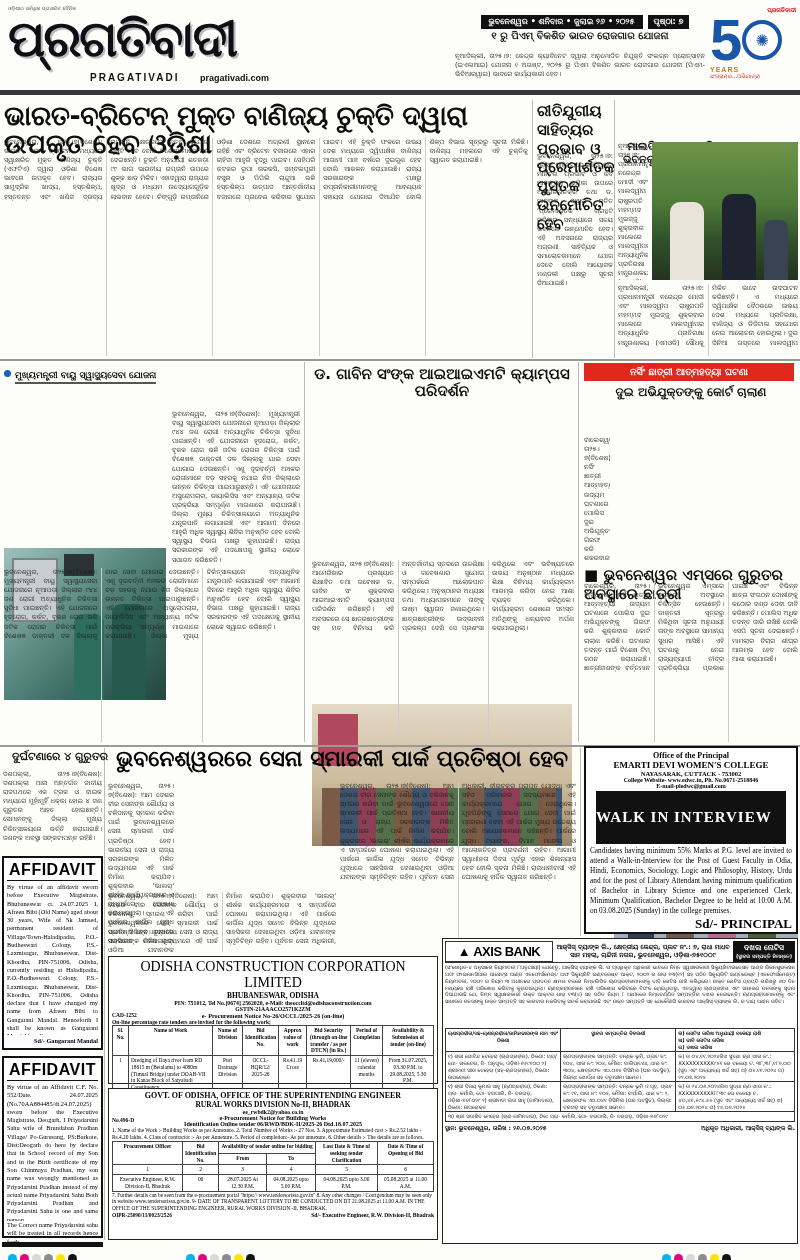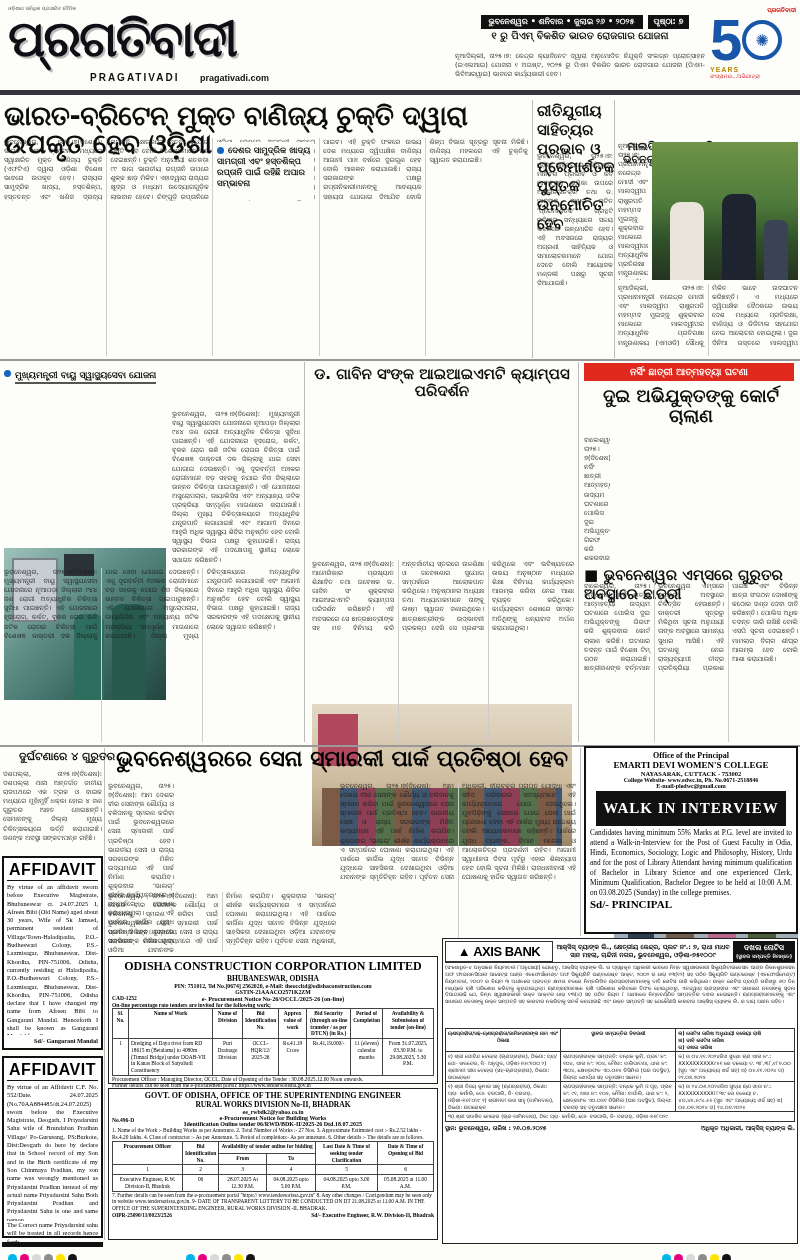--- a/index.html
+++ b/index.html
@@ -22,21 +22,21 @@
   .logo50-num { font-size:58px; font-weight:900; color:#1a56a8; line-height:0.9; }
   .logo50-ring { width:40px; height:40px; border:4px solid #1a56a8; border-radius:50%; background:#fff; display:flex; align-items:center; justify-content:center; font-size:16px; color:#1a56a8; }
   .logo50-brand { font-size:6px; color:#c00; font-weight:bold; }
   .logo50-years { font-size:7px; color:#b8860b; font-weight:bold; letter-spacing:1px; }
   .logo50-tag { font-size:5.5px; color:#c00; }
   .rule-h { background:#35353d; }
   .rule-v { background:#bbb; width:1px; }
 
   
   .hl-xl { font-size:27px; font-weight:900; color:#0d0d0d; line-height:1.05; letter-spacing:-0.5px; }
-  .hl-lg { font-size:18px; font-weight:900; color:#0d0d0d; line-height:1.1; }
+  .hl-lg { font-size:12px; font-weight:900; color:#0d0d0d; line-height:1.1; }
   .hl-md { font-size:15px; font-weight:900; color:#0d0d0d; line-height:1.15; }
   .hl-sm { font-size:11px; font-weight:900; color:#0d0d0d; line-height:1.2; }
   .hl-xs { font-size:15px; font-weight:900; color:#0d0d0d; line-height:1.25; }
   .body-txt { font-size:6.6px; color:#1c1c1c; line-height:1.38; text-align:justify; overflow:hidden; }
   .cols-5 { column-count:5; column-gap:8px; column-rule:1px solid #ccc; }
   .cols-3 { column-count:3; column-gap:8px; column-rule:1px solid #ccc; }
   .cols-2 { column-count:2; column-gap:8px; column-rule:1px solid #ccc; }
   .kicker { font-size:9px; font-weight:900; color:#111; border-bottom:2px solid #555; display:inline-block; padding-bottom:1px; }
   .kicker-dot { display:inline-block; width:7px; height:7px; border-radius:50%; background:#1565c0; margin-right:4px; vertical-align:middle; }
   .redbanner { background:#e0281c; color:#fff; font-size:9.5px; font-weight:900; text-align:center; padding:3px 2px; }
@@ -47,21 +47,21 @@
   .affidavit { border:2.5px solid #111; background:#fff; padding:3px; }
   .affidavit-title { font-size:16px; font-weight:900; text-align:center; letter-spacing:0.5px; border-bottom:1.5px solid #111; padding-bottom:1px; margin-bottom:2px; }
   .affidavit-body { font-size:6.3px; line-height:1.32; text-align:justify; }
   .affidavit-sign { font-size:6.3px; font-weight:bold; text-align:right; margin-top:2px; }
   .adbox { border:1.5px solid #222; background:#fff; }
   .adbox .tt { text-align:center; }
   .tender-table { border-collapse:collapse; width:100%; }
   .tender-table th, .tender-table td { border:1px solid #444; font-size:5.4px; padding:1px 2px; text-align:center; vertical-align:top; line-height:1.25; }
   .tiny { font-size:5.8px; line-height:1.3; }
   .blackbox { background:#111; color:#fff; text-align:center; font-weight:bold; }
-  .walkin-banner { background:#111; color:#fff; font-size:15px; font-weight:900; text-align:center; padding:9px 0; letter-spacing:1px; margin:2px 6px; }
+  .walkin-banner { background:#111; color:#fff; font-size:15px; font-weight:900; padding:18px 0; letter-spacing:1px; margin:2px 6px; }
   .axis-table { border-collapse:collapse; width:100%; table-layout:fixed; }
   .axis-table th, .axis-table td { border:1px solid #333; font-size:5.2px; padding:1px 2px; text-align:left; vertical-align:top; line-height:1.3; word-wrap:break-word; }
   .regdots span { display:inline-block; width:9px; height:9px; border-radius:50%; margin-right:3px; vertical-align:middle; }
 </style>
 </head>
 <body>
 
 <div class="page">
 
   <div class="abs odia slogan-top" style="left:8px; top:5px;">ଓଡ଼ିଶାର ସର୍ବାଧିକ ପ୍ରସାରିତ ଦୈନିକ</div>
@@ -82,23 +82,20 @@
       <span class="logo50-ring">✺</span>
     </div>
     <div class="logo50-years">YEARS</div>
     <div class="logo50-tag odia">ସଂଗ୍ରାମର...ଅଭିଯାତ୍ରା</div>
   </div>
 
   <div class="abs rule-h" style="left:0; top:90px; width:800px; height:5px;"></div>
 
   <div class="abs odia hl-xl" style="left:4px; top:102px; width:524px;">ଭାରତ-ବ୍ରିଟେନ୍ ମୁକ୍ତ ବାଣିଜ୍ୟ ଚୁକ୍ତି ଦ୍ୱାରା ଉପକୃତ ହେବ ଓଡ଼ିଶା</div>
   <div class="abs odia body-txt cols-5" style="left:4px; top:138px; width:524px; height:218px;">ଭୁବନେଶ୍ୱର, ତା୨୫।୭(ବିଶେଷ): ଭାରତ ଏବଂ ବ୍ରିଟେନ ମଧ୍ୟରେ ସ୍ୱାକ୍ଷରିତ ମୁକ୍ତ ବାଣିଜ୍ୟ ଚୁକ୍ତି (ଏଫଟିଏ) ଦ୍ୱାରା ଓଡ଼ିଶା ବିଶେଷ ଭାବରେ ଉପକୃତ ହେବ। ରାଜ୍ୟର ସାମୁଦ୍ରିକ ଖାଦ୍ୟ, ହସ୍ତଶିଳ୍ପ, ହସ୍ତତନ୍ତ ଏବଂ ଖଣିଜ ଦ୍ରବ୍ୟ ରପ୍ତାନି କ୍ଷେତ୍ରରେ ନୂତନ ସୁଯୋଗ ସୃଷ୍ଟି ହେବ ବୋଲି ବିଶେଷଜ୍ଞମାନେ ମତ ଦେଇଛନ୍ତି। ଚୁକ୍ତି ଅନୁଯାୟୀ ଶତକଡ଼ା ୯୯ ଭାଗ ଭାରତୀୟ ରପ୍ତାନି ଉପରେ ଶୁଳ୍କ ଛାଡ଼ ମିଳିବ। ଏହାଦ୍ୱାରା ରାଜ୍ୟର କ୍ଷୁଦ୍ର ଓ ମଧ୍ୟମ ଉଦ୍ୟୋଗଗୁଡ଼ିକ ଲାଭବାନ ହେବେ। ଚିଙ୍ଗୁଡ଼ି ରପ୍ତାନିରେ ଓଡ଼ିଶା ଦେଶରେ ଅଗ୍ରଣୀ ସ୍ଥାନରେ ରହିଛି ଏବଂ ବ୍ରିଟେନ ବଜାରରେ ଏହାର ଚାହିଦା ଆହୁରି ବୃଦ୍ଧି ପାଇବ। ସେହିପରି କଟକର ରୂପା ତାରକସି, ସମ୍ବଲପୁରୀ ବସ୍ତ୍ର ଓ ପିପିଲି ଚାନ୍ଦୁଆ ଭଳି ହସ୍ତଶିଳ୍ପ ଉତ୍ପାଦ ଆନ୍ତର୍ଜାତୀୟ ବଜାରରେ ପ୍ରବେଶ କରିବାର ସୁଯୋଗ ପାଇବ। ଏହି ଚୁକ୍ତି ଫଳରେ ଉଭୟ ଦେଶ ମଧ୍ୟରେ ଦ୍ୱିପାକ୍ଷିକ ବାଣିଜ୍ୟ ଆଗାମୀ ପାଞ୍ଚ ବର୍ଷରେ ଦୁଇଗୁଣ ହେବ ବୋଲି ଆକଳନ କରାଯାଉଛି। ରାଜ୍ୟ ସରକାରଙ୍କ ପକ୍ଷରୁ ରପ୍ତାନିକାରୀମାନଙ୍କୁ ଆବଶ୍ୟକ ସହାୟତା ଯୋଗାଇ ଦିଆଯିବ ବୋଲି ଶିଳ୍ପ ବିଭାଗ ସୂତ୍ରରୁ ସୂଚନା ମିଳିଛି। ବାଣିଜ୍ୟ ମହଲରେ ଏହି ଚୁକ୍ତିକୁ ସ୍ୱାଗତ କରାଯାଇଛି।</div>
-  <div class="abs pullquote odia" style="left:214px; top:142px; width:100px; height:58px; overflow:hidden;">
-    <span class="kicker-dot"></span><span>ଦେଶର ସାମୁଦ୍ରିକ ଖାଦ୍ୟ ସାମଗ୍ରୀ ଏବଂ ହସ୍ତଶିଳ୍ପ ରପ୍ତାନି ପାଇଁ ରହିଛି ଅପାର ସମ୍ଭାବନା</span>
-  </div>
 
   <div class="abs rule-v" style="left:532px; top:100px; height:258px;"></div>
 
   <div class="abs odia hl-xs" style="left:537px; top:102px; width:76px;">ରୀତିଯୁଗୀୟ ସାହିତ୍ୟର ପ୍ରଭାବ ଓ ପ୍ରେମାର୍ଶତକ ପୁସ୍ତକ ଉନ୍ମୋଚିତ ହେବ</div>
   <div class="abs odia body-txt" style="left:537px; top:152px; width:76px; height:204px;">ଭୁବନେଶ୍ୱର, ତା୨୫।୭: ଓଡ଼ିଆ ସାହିତ୍ୟରେ ରୀତିଯୁଗର ମାନବର ପ୍ରଭାବ ଓ କବି ମାନଙ୍କର ଭୂମିକା ଉପରେ ଆଲୋଚନାଚକ୍ର ତଥା ଡ. ମାନଙ୍କ ଦ୍ୱାରା ରଚିତ 'ପ୍ରେମାର୍ଶତକ' ଗ୍ରନ୍ଥଟି ରବିବାର ସନ୍ଧ୍ୟାରେ ସଚ୍ଚୟ ଭବନରେ ଉନ୍ମୋଚିତ ହେବ। ଏହି ଅବସରରେ ରାଜ୍ୟର ଅଗ୍ରଣୀ ସାହିତ୍ୟିକ ଓ ସମାଲୋଚକମାନେ ଯୋଗ ଦେବେ ବୋଲି ଆୟୋଜକ ମଣ୍ଡଳୀ ପକ୍ଷରୁ ସୂଚନା ଦିଆଯାଇଛି।</div>
 
   <div class="abs rule-v" style="left:614px; top:100px; height:258px;"></div>
 
   <div class="abs odia hl-sm" style="left:618px; top:102px; width:180px; text-align:center;margin-top:38px;">ମାଲଦିଭସରେ ପ୍ରତିରକ୍ଷା ମନ୍ତ୍ରଣାଳୟ ଭବନକୁ ଉଦଘାଟନ କଲେ ପ୍ରଧାନମନ୍ତ୍ରୀ</div>
   <div class="abs photo" style="left:652px; top:142px; width:146px; height:138px; background:linear-gradient(180deg,#6f9448 0%,#4e7a3a 45%,#31522a 70%,#24331f 100%);">
@@ -144,21 +141,21 @@
   </div>
   <div class="abs odia body-txt" style="left:584px; top:436px; width:26px; height:124px;">ବାଲେଶ୍ୱର, ତା୨୫।୭(ବିଶେଷ): ନର୍ସିଂ ଛାତ୍ରୀ ଆତ୍ମହତ୍ୟା ଉଦ୍ୟମ ଘଟଣାରେ ପୋଲିସ ଦୁଇ ଅଭିଯୁକ୍ତଙ୍କୁ ଗିରଫ କରି ଶୁକ୍ରବାର କୋର୍ଟ ଚାଲାଣ କରିଛି। ଘଟଣାର ତଦନ୍ତ ପାଇଁ ବିଶେଷ ଟିମ୍ ଗଠନ କରାଯାଇଛି। ଛାତ୍ରୀଜଣଙ୍କ ବର୍ତ୍ତମାନ ଭୁବନେଶ୍ୱର ଏମ୍ସରେ ଗୁରୁତର ଅବସ୍ଥାରେ ଚିକିତ୍ସିତ ହେଉଛନ୍ତି। ଡାକ୍ତରୀ ସୂତ୍ରରୁ ମିଳିଥିବା ସୂଚନା ଅନୁଯାୟୀ ତାଙ୍କ ଅବସ୍ଥାରେ ସାମାନ୍ୟ ସୁଧାର ଆସିଛି। ଏହି ଘଟଣାକୁ ନେଇ ରାଜ୍ୟବ୍ୟାପୀ ତୀବ୍ର ପ୍ରତିକ୍ରିୟା ପ୍ରକାଶ ପାଇଛି ଏବଂ ବିଭିନ୍ନ ଛାତ୍ର ସଂଗଠନ ଦୋଷୀଙ୍କୁ କଠୋର ଦଣ୍ଡ ଦେବା ଦାବି କରିଛନ୍ତି। ପୋଲିସ ଅଧିକ ତଦନ୍ତ ଜାରି ରଖିଛି ବୋଲି ଏସପି ସୂଚନା ଦେଇଛନ୍ତି। ମାମଲାର ବିଚାର ଶୀଘ୍ର ଆରମ୍ଭ ହେବ ବୋଲି ଆଶା କରାଯାଉଛି।</div>
   <div class="abs odia hl-xs" style="left:584px; top:566px; width:214px;">■ <span>ଭୁବନେଶ୍ୱର ଏମ୍ସରେ ଗୁରୁତର ଅବସ୍ଥାରେ ଛାତ୍ରୀ</span></div>
   <div class="abs odia body-txt cols-3" style="left:584px; top:582px; width:214px; height:160px;">ବାଲେଶ୍ୱର, ତା୨୫।୭(ବିଶେଷ): ନର୍ସିଂ ଛାତ୍ରୀ ଆତ୍ମହତ୍ୟା ଉଦ୍ୟମ ଘଟଣାରେ ପୋଲିସ ଦୁଇ ଅଭିଯୁକ୍ତଙ୍କୁ ଗିରଫ କରି ଶୁକ୍ରବାର କୋର୍ଟ ଚାଲାଣ କରିଛି। ଘଟଣାର ତଦନ୍ତ ପାଇଁ ବିଶେଷ ଟିମ୍ ଗଠନ କରାଯାଇଛି। ଛାତ୍ରୀଜଣଙ୍କ ବର୍ତ୍ତମାନ ଭୁବନେଶ୍ୱର ଏମ୍ସରେ ଗୁରୁତର ଅବସ୍ଥାରେ ଚିକିତ୍ସିତ ହେଉଛନ୍ତି। ଡାକ୍ତରୀ ସୂତ୍ରରୁ ମିଳିଥିବା ସୂଚନା ଅନୁଯାୟୀ ତାଙ୍କ ଅବସ୍ଥାରେ ସାମାନ୍ୟ ସୁଧାର ଆସିଛି। ଏହି ଘଟଣାକୁ ନେଇ ରାଜ୍ୟବ୍ୟାପୀ ତୀବ୍ର ପ୍ରତିକ୍ରିୟା ପ୍ରକାଶ ପାଇଛି ଏବଂ ବିଭିନ୍ନ ଛାତ୍ର ସଂଗଠନ ଦୋଷୀଙ୍କୁ କଠୋର ଦଣ୍ଡ ଦେବା ଦାବି କରିଛନ୍ତି। ପୋଲିସ ଅଧିକ ତଦନ୍ତ ଜାରି ରଖିଛି ବୋଲି ଏସପି ସୂଚନା ଦେଇଛନ୍ତି। ମାମଲାର ବିଚାର ଶୀଘ୍ର ଆରମ୍ଭ ହେବ ବୋଲି ଆଶା କରାଯାଉଛି।</div>
 
   <div class="abs rule-h" style="left:0; top:745px; width:800px; height:1.5px; background:#999;"></div>
 
   <div class="abs rule-v" style="left:104px; top:748px; height:492px;"></div>
   <div class="abs rule-v" style="left:580px; top:748px; height:188px;"></div>
 
-  <div class="abs odia hl-sm" style="left:19px; top:750px; width:99px;">ଦୁର୍ଘଟଣାରେ ୪ ଗୁରୁତର</div>
+  <div class="abs odia hl-sm" style="left:12px; top:750px; width:99px;">ଦୁର୍ଘଟଣାରେ ୪ ଗୁରୁତର</div>
   <div class="abs odia body-txt" style="left:3px; top:770px; width:99px; height:82px;">ଦଶପଲ୍ଲା, ତା୨୫।୭(ବିଶେଷ): ଦଶପଲ୍ଲା ଥାନା ଅନ୍ତର୍ଗତ ଜାତୀୟ ରାଜପଥରେ ଏକ ଟ୍ରକ ଓ ବାଇକ ମଧ୍ୟରେ ମୁହାଁମୁହିଁ ଧକ୍କା ହୋଇ ୪ ଜଣ ଗୁରୁତର ଆହତ ହୋଇଛନ୍ତି। ସେମାନଙ୍କୁ ଜିଲ୍ଲା ମୁଖ୍ୟ ଚିକିତ୍ସାଳୟରେ ଭର୍ତ୍ତି କରାଯାଇଛି। ଜଣଙ୍କ ଅବସ୍ଥା ସଙ୍କଟାପନ୍ନ ରହିଛି।</div>
 
   <div class="abs affidavit" style="left:2px; top:856px; width:101px; height:194px;">
     <div class="affidavit-title">AFFIDAVIT</div>
     <div class="affidavit-body serif" style="height:152px; overflow:hidden;">By virtue of an affidavit sworn before Executive Magistrate, Bhubaneswar ct. 24.07.2025 I, Afreen Bibi (Old Name) aged about 30 years, Wife of Sk Jamsed, permanent resident of Village/Town-Haladipadia, P.O.-Budheswari Colony, P.S.-Laxmisagar, Bhubaneswar, Dist-Khordha, PIN-751006, Odisha, currently residing at Haladipadia, P.O.-Budheswari Colony, P.S.-Laxmisagar, Bhubaneswar, Dist-Khordha, PIN-751006, Odisha declare that I have changed my name from Afreen Bibi to Gangarani Mandal. Henceforth I shall be known as Gangarani Mandal for all purposes.</div>
     <div class="affidavit-sign serif">Sd/- Gangarani Mandal</div>
   </div>
 
   <div class="abs affidavit" style="left:2px; top:1056px; width:101px; height:182px;">
     <div class="affidavit-title">AFFIDAVIT</div>
@@ -166,21 +163,21 @@
     <div class="affidavit-body serif">The Correct name Priyadarsini sahu will be treated in all records hence forth.</div>
   </div>
 
   <div class="abs odia" style="left:108px; top:748px; width:468px; font-size:22px; font-weight:900; text-align:center; line-height:1;">ଭୁବନେଶ୍ୱରରେ ସେନା ସ୍ମାରକୀ ପାର୍କ ପ୍ରତିଷ୍ଠା ହେବ</div>
   <div class="abs odia body-txt" style="left:108px; top:782px; width:66px; height:170px;">ଭୁବନେଶ୍ୱର, ତା୨୫।୭(ବିଶେଷ): ଆମ ଦେଶର ବୀର ସେନାଙ୍କ ଶୌର୍ଯ୍ୟ ଓ ବଳିଦାନକୁ ସ୍ମରଣ କରିବା ପାଇଁ ଭୁବନେଶ୍ୱରରେ ସେନା ସ୍ମାରକୀ ପାର୍କ ପ୍ରତିଷ୍ଠା ହେବ। ଭାରତୀୟ ସେନା ଓ ରାଜ୍ୟ ସରକାରଙ୍କ ମିଳିତ ଉଦ୍ୟମରେ ଏହି ପାର୍କ ନିର୍ମାଣ କରାଯିବ। ଶୁକ୍ରବାର 'ଭାଲର୍' ଶୀର୍ଷକ କାର୍ଯ୍ୟକ୍ରମରେ ଏ ସମ୍ପର୍କରେ ଘୋଷଣା କରାଯାଇଥିଲା। ଏହି ପାର୍କରେ କାର୍ଗିଲ ଯୁଦ୍ଧ ସମେତ ବିଭିନ୍ନ ଯୁଦ୍ଧରେ ସାହସିକତା ଦେଖାଇଥିବା ଓଡ଼ିଆ ଯବାନଙ୍କ ସ୍ମୃତିଚିହ୍ନ ରହିବ। ପୂର୍ବତନ ସେନା ଅଧିକାରୀ, ବୀରଚକ୍ର ପ୍ରାପ୍ତ ଯୋଦ୍ଧା ଏବଂ ସହିଦ ପରିବାରର ସଦସ୍ୟମାନେ ଏହି କାର୍ଯ୍ୟକ୍ରମରେ ଯୋଗ ଦେଇଥିଲେ। ଯୁବପିଢ଼ିଙ୍କୁ ସେନାରେ ଯୋଗ ଦେବା ପାଇଁ ପ୍ରେରଣା ଦେବା ଏହି ପାର୍କର ମୁଖ୍ୟ ଉଦ୍ଦେଶ୍ୟ ବୋଲି ଆୟୋଜକମାନେ କହିଛନ୍ତି। ପାର୍କରେ ଯୁଦ୍ଧ ଟ୍ୟାଙ୍କ, ବିମାନ ମଡେଲ ଓ ଆଲୋକଚିତ୍ର ପ୍ରଦର୍ଶନୀ ରହିବ। ଆଗାମୀ ସ୍ୱାଧୀନତା ଦିବସ ପୂର୍ବରୁ ଏହାର ଶିଳାନ୍ୟାସ ହେବ ବୋଲି ସୂଚନା ମିଳିଛି। ରାଜଧାନୀବାସୀ ଏହି ଘୋଷଣାକୁ ହାର୍ଦ୍ଦିକ ସ୍ୱାଗତ କରିଛନ୍ତି।</div>
 
   <div class="abs odia body-txt cols-2" style="left:340px; top:782px; width:236px; height:170px;">ଭୁବନେଶ୍ୱର, ତା୨୫।୭(ବିଶେଷ): ଆମ ଦେଶର ବୀର ସେନାଙ୍କ ଶୌର୍ଯ୍ୟ ଓ ବଳିଦାନକୁ ସ୍ମରଣ କରିବା ପାଇଁ ଭୁବନେଶ୍ୱରରେ ସେନା ସ୍ମାରକୀ ପାର୍କ ପ୍ରତିଷ୍ଠା ହେବ। ଭାରତୀୟ ସେନା ଓ ରାଜ୍ୟ ସରକାରଙ୍କ ମିଳିତ ଉଦ୍ୟମରେ ଏହି ପାର୍କ ନିର୍ମାଣ କରାଯିବ। ଶୁକ୍ରବାର 'ଭାଲର୍' ଶୀର୍ଷକ କାର୍ଯ୍ୟକ୍ରମରେ ଏ ସମ୍ପର୍କରେ ଘୋଷଣା କରାଯାଇଥିଲା। ଏହି ପାର୍କରେ କାର୍ଗିଲ ଯୁଦ୍ଧ ସମେତ ବିଭିନ୍ନ ଯୁଦ୍ଧରେ ସାହସିକତା ଦେଖାଇଥିବା ଓଡ଼ିଆ ଯବାନଙ୍କ ସ୍ମୃତିଚିହ୍ନ ରହିବ। ପୂର୍ବତନ ସେନା ଅଧିକାରୀ, ବୀରଚକ୍ର ପ୍ରାପ୍ତ ଯୋଦ୍ଧା ଏବଂ ସହିଦ ପରିବାରର ସଦସ୍ୟମାନେ ଏହି କାର୍ଯ୍ୟକ୍ରମରେ ଯୋଗ ଦେଇଥିଲେ। ଯୁବପିଢ଼ିଙ୍କୁ ସେନାରେ ଯୋଗ ଦେବା ପାଇଁ ପ୍ରେରଣା ଦେବା ଏହି ପାର୍କର ମୁଖ୍ୟ ଉଦ୍ଦେଶ୍ୟ ବୋଲି ଆୟୋଜକମାନେ କହିଛନ୍ତି। ପାର୍କରେ ଯୁଦ୍ଧ ଟ୍ୟାଙ୍କ, ବିମାନ ମଡେଲ ଓ ଆଲୋକଚିତ୍ର ପ୍ରଦର୍ଶନୀ ରହିବ। ଆଗାମୀ ସ୍ୱାଧୀନତା ଦିବସ ପୂର୍ବରୁ ଏହାର ଶିଳାନ୍ୟାସ ହେବ ବୋଲି ସୂଚନା ମିଳିଛି। ରାଜଧାନୀବାସୀ ଏହି ଘୋଷଣାକୁ ହାର୍ଦ୍ଦିକ ସ୍ୱାଗତ କରିଛନ୍ତି।</div>
   <div class="abs odia body-txt cols-2" style="left:108px; top:892px; width:228px; height:60px;">ଭୁବନେଶ୍ୱର, ତା୨୫।୭(ବିଶେଷ): ଆମ ଦେଶର ବୀର ସେନାଙ୍କ ଶୌର୍ଯ୍ୟ ଓ ବଳିଦାନକୁ ସ୍ମରଣ କରିବା ପାଇଁ ଭୁବନେଶ୍ୱରରେ ସେନା ସ୍ମାରକୀ ପାର୍କ ପ୍ରତିଷ୍ଠା ହେବ। ଭାରତୀୟ ସେନା ଓ ରାଜ୍ୟ ସରକାରଙ୍କ ମିଳିତ ଉଦ୍ୟମରେ ଏହି ପାର୍କ ନିର୍ମାଣ କରାଯିବ। ଶୁକ୍ରବାର 'ଭାଲର୍' ଶୀର୍ଷକ କାର୍ଯ୍ୟକ୍ରମରେ ଏ ସମ୍ପର୍କରେ ଘୋଷଣା କରାଯାଇଥିଲା। ଏହି ପାର୍କରେ କାର୍ଗିଲ ଯୁଦ୍ଧ ସମେତ ବିଭିନ୍ନ ଯୁଦ୍ଧରେ ସାହସିକତା ଦେଖାଇଥିବା ଓଡ଼ିଆ ଯବାନଙ୍କ ସ୍ମୃତିଚିହ୍ନ ରହିବ। ପୂର୍ବତନ ସେନା ଅଧିକାରୀ, ବୀରଚକ୍ର ପ୍ରାପ୍ତ ଯୋଦ୍ଧା ଏବଂ ସହିଦ ପରିବାରର ସଦସ୍ୟମାନେ ଏହି କାର୍ଯ୍ୟକ୍ରମରେ ଯୋଗ ଦେଇଥିଲେ। ଯୁବପିଢ଼ିଙ୍କୁ ସେନାରେ ଯୋଗ ଦେବା ପାଇଁ ପ୍ରେରଣା ଦେବା ଏହି ପାର୍କର ମୁଖ୍ୟ ଉଦ୍ଦେଶ୍ୟ ବୋଲି ଆୟୋଜକମାନେ କହିଛନ୍ତି। ପାର୍କରେ ଯୁଦ୍ଧ ଟ୍ୟାଙ୍କ, ବିମାନ ମଡେଲ ଓ ଆଲୋକଚିତ୍ର ପ୍ରଦର୍ଶନୀ ରହିବ। ଆଗାମୀ ସ୍ୱାଧୀନତା ଦିବସ ପୂର୍ବରୁ ଏହାର ଶିଳାନ୍ୟାସ ହେବ ବୋଲି ସୂଚନା ମିଳିଛି। ରାଜଧାନୀବାସୀ ଏହି ଘୋଷଣାକୁ ହାର୍ଦ୍ଦିକ ସ୍ୱାଗତ କରିଛନ୍ତି।</div>
 
   <div class="abs adbox serif" style="left:108px; top:956px; width:330px; height:128px; padding:2px 3px;">
-    <div class="tt" style="font-size:12px; font-weight:bold;">ODISHA CONSTRUCTION CORPORATION LIMITED</div>
+    <div class="tt" style="font-size:14px; font-weight:normal;">ODISHA CONSTRUCTION CORPORATION LIMITED</div>
     <div class="tt" style="font-size:7.5px; font-weight:bold;">BHUBANESWAR, ODISHA</div>
     <div class="tt" style="font-size:5.8px; font-weight:bold;">PIN: 751012, Tel No.[0674] 2562020, e-Mail: theoccltd@odishaconstruction.com</div>
     <div class="tt" style="font-size:5.8px; font-weight:bold;">GSTIN-21AAACO2571K2ZM</div>
     <div style="position:relative;">
       <span style="position:absolute; left:0; top:0; font-size:5.5px; font-weight:bold;">CAD-1252</span>
       <div class="tt" style="font-size:6.2px; font-weight:bold;">e- Procurement Notice No-26/OCCL/2025-26 (on-line)</div>
     </div>
     <div style="font-size:5.6px; font-weight:bold;">On-line percentage rate tenders are invited for the following work;</div>
     <table class="tender-table">
       <tbody>
@@ -261,21 +258,21 @@
   </div>
 
   <div class="abs serif" style="left:584px; top:746px; width:214px; height:188px; border:2.5px solid #111; background:#fff; padding:3px 4px;">
     <div style="text-align:center; font-size:8px; font-weight:bold;">Office of the Principal</div>
     <div style="text-align:center; font-size:9px; font-weight:bold;">EMARTI DEVI WOMEN'S COLLEGE</div>
     <div style="text-align:center; font-size:6.5px; font-weight:bold;">NAYASARAK, CUTTACK - 753002</div>
     <div style="text-align:center; font-size:6px; font-weight:bold;">College Website- www.edwc.in, Ph. No.0671-2518846</div>
     <div style="text-align:center; font-size:6px; font-weight:bold;">E-mail-pledwc@gmail.com</div>
     <div class="walkin-banner">WALK IN INTERVIEW</div>
     <div style="font-size:7.3px; line-height:1.38; text-align:justify;">Candidates having minimum 55% Marks at P.G. level are invited to attend a Walk-in-Interview for the Post of Guest Faculty in Odia, Hindi, Economics, Sociology, Logic and Philosophy, History, Urdu and for the post of Library Attendant having minimum qualification of Bachelor in Library Science and one experienced Clerk, Minimum Qualification, Bachelor Degree to be held at 10:00 A.M. on 03.08.2025 (Sunday) in the college premises.</div>
-    <div style="font-size:11px; font-weight:bold; ">Sd/- PRINCIPAL</div>
+    <div style="font-size:13px; font-weight:bold; text-align:right;">Sd/- PRINCIPAL</div>
   </div>
 
   <div class="abs" style="left:442px; top:938px; width:356px; height:306px; border:1.5px solid #222; background:#fff; padding:2px;">
     <div style="display:flex; align-items:stretch; border-bottom:1px solid #333;">
       <div style="width:108px; border:1px solid #333; display:flex; align-items:center; justify-content:center; font-size:13px; font-weight:900; letter-spacing:-0.5px;">▲&nbsp;<span>AXIS BANK</span></div>
       <div style="flex:1; text-align:center; padding:2px;">
         <div class="odia" style="font-size:6.4px; font-weight:bold;">ଆକ୍ସିସ୍ ବ୍ୟାଙ୍କ ଲି., କ୍ଷେତ୍ରୀୟ କେନ୍ଦ୍ର, ପ୍ଲଟ ନଂ.: ୭, ରାଧା ମାଧବ</div>
         <div class="odia" style="font-size:6.4px; font-weight:bold;">ସାନ ମହଲା, ଚାନ୍ଦିନୀ ନଗର, ଭୁବନେଶ୍ୱର, ଓଡ଼ିଶା-୭୫୧୦୦୯</div>
       </div>
       <div class="blackbox" style="width:62px; padding:2px;">

